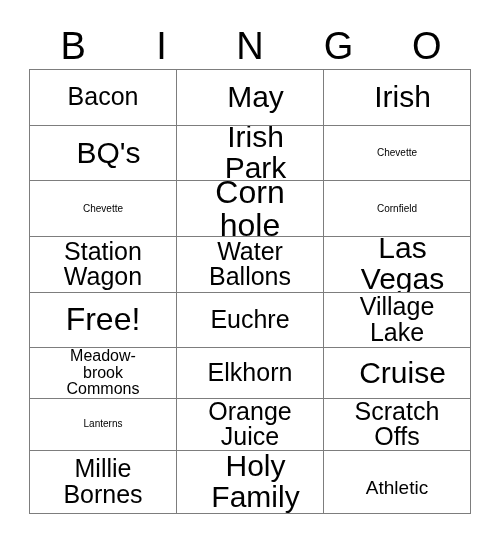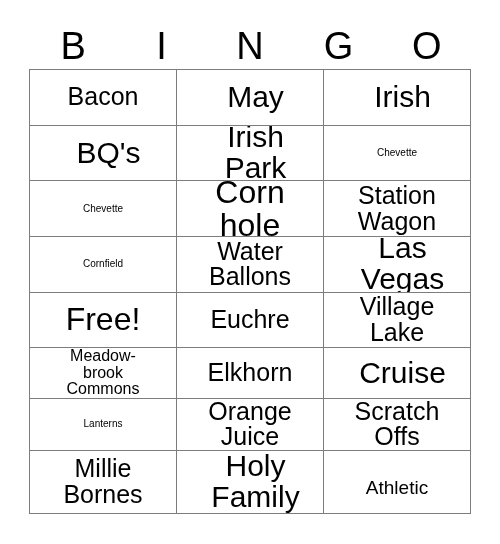--- a/index.html
+++ b/index.html
@@ -114,25 +114,25 @@
         <span class="cell-text fs-xs">Chevette</span>
       </div>
     <div class="cell">
         <span class="cell-text fs-xs">Chevette</span>
       </div>
     <div class="cell">
         <span class="cell-text fs-xl">Corn
 hole</span>
       </div>
     <div class="cell">
+        <span class="cell-text fs-xs">Cornfield</span>
+      </div>
+    <div class="cell">
         <span class="cell-text fs-md">Station
 Wagon</span>
-      </div>
-    <div class="cell">
-        <span class="cell-text fs-xs">Cornfield</span>
       </div>
 
     <div class="cell">
         <span class="cell-text fs-md">Water
 Ballons</span>
       </div>
     <div class="cell">
         <span class="cell-text fs-lg">Las
 Vegas</span>
       </div>

